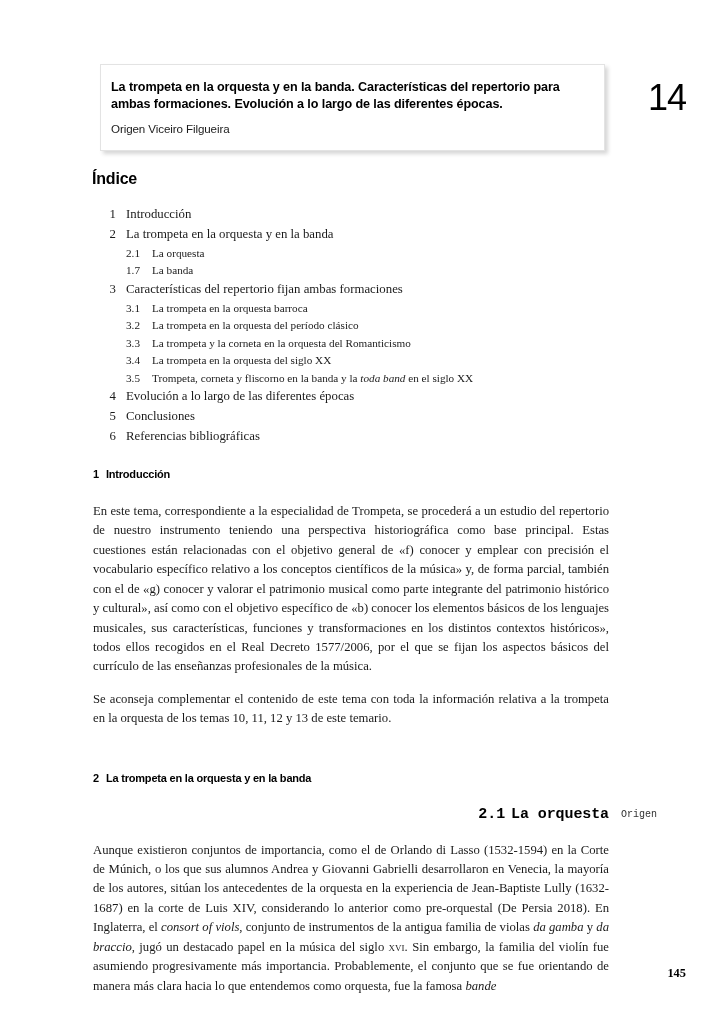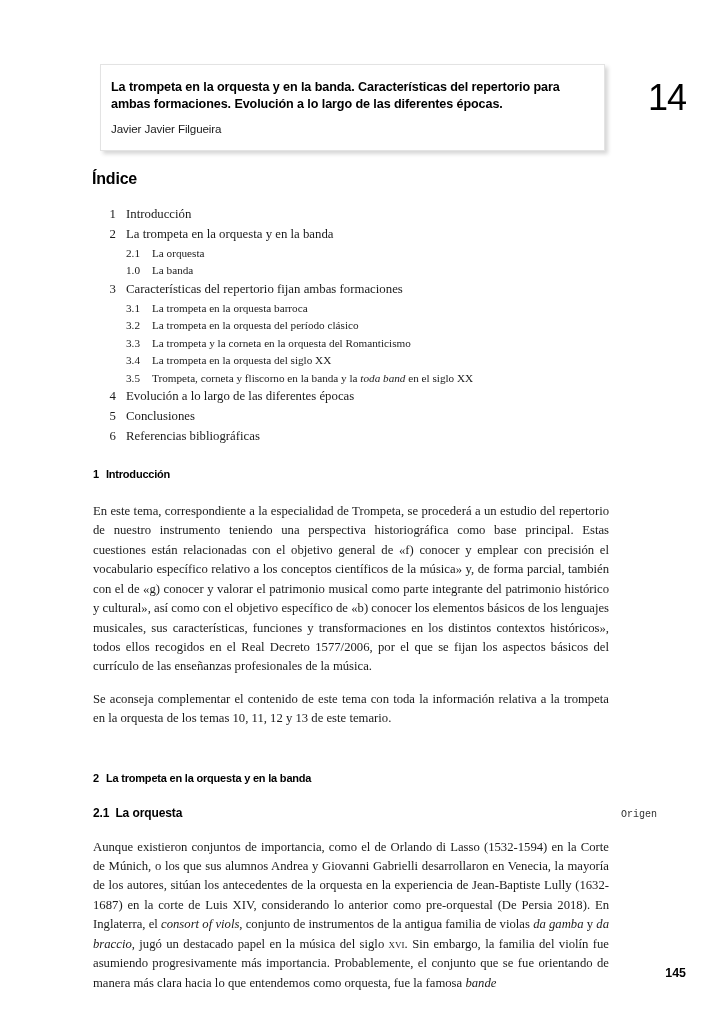--- a/index.html
+++ b/index.html
@@ -110,26 +110,27 @@
   h2.sec {
     font-family: "Liberation Sans", "DejaVu Sans", sans-serif;
     font-weight: bold;
     font-size: 11px;
     color: #000000;
     letter-spacing: -0.2px;
     margin: 0 0 22px 0;
   }
   h2.sec .n { margin-right: 7px; }
   h3.subsec {
-    font-family: Liberation Sans, sans-serif;
-    font-weight: bold;
-    font-size: 12px;
+    font-family: Liberation Mono, monospace;
+    font-weight: bold;
+    font-size: 15px;
     color: #000000;
     letter-spacing: -0.1px;
     margin: 0 0 18px 0;
+    text-align: right;
   }
   h3.subsec .n { margin-right: 6px; }
   p.para {
     font-size: 12.7px;
     line-height: 1.53;
     text-align: justify;
     text-justify: inter-word;
     margin: 0 0 13px 0;
     color: #1a1a1a;
     hyphens: manual;
@@ -154,53 +155,53 @@
     color: #333333;
   }
 
   
   .folio {
     position: absolute;
     left: 0;
     right: 38px;
     top: 966px;
     text-align: right;
-    font-family: Liberation Sans, sans-serif;
+    font-family: Liberation Serif, serif;
     font-weight: bold;
     font-size: 12.4px;
     color: #000000;
   }
 </style>
 </head>
 <body>
 
 <div class="page">
 
   <div class="header-band">
     <div class="header-title">La trompeta en la orquesta y en la banda. Características del repertorio para ambas formaciones. Evolución a lo largo de las diferentes épocas.</div>
-    <div class="header-author">Javier Javier Filgueira</div>
+    <div class="header-author">Origen Viceiro Filgueira</div>
   </div>
   <div class="chapter-number">14</div>
 
   <div class="indice-heading">Índice</div>
   <div class="toc" id="toc">
       <div class="toc-row lvl1">
         <span class="toc-num">1</span>
         <span class="toc-label">Introducción</span>
       </div>
       <div class="toc-row lvl1">
         <span class="toc-num">2</span>
         <span class="toc-label">La trompeta en la orquesta y en la banda</span>
       </div>
       <div class="toc-row lvl2">
         <span class="toc-num">2.1</span>
         <span class="toc-label">La orquesta</span>
       </div>
       <div class="toc-row lvl2">
-        <span class="toc-num">1.0</span>
+        <span class="toc-num">1.7</span>
         <span class="toc-label">La banda</span>
       </div>
       <div class="toc-row lvl1">
         <span class="toc-num">3</span>
         <span class="toc-label">Características del repertorio fijan ambas formaciones</span>
       </div>
       <div class="toc-row lvl2">
         <span class="toc-num">3.1</span>
         <span class="toc-label">La trompeta en la orquesta barroca</span>
       </div>

